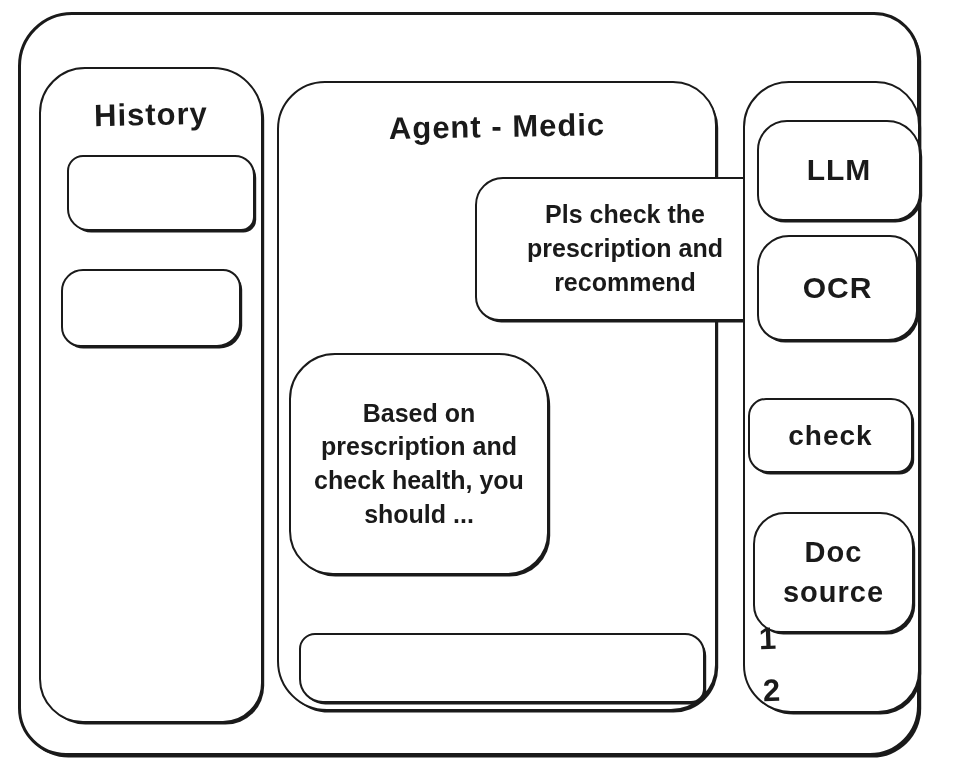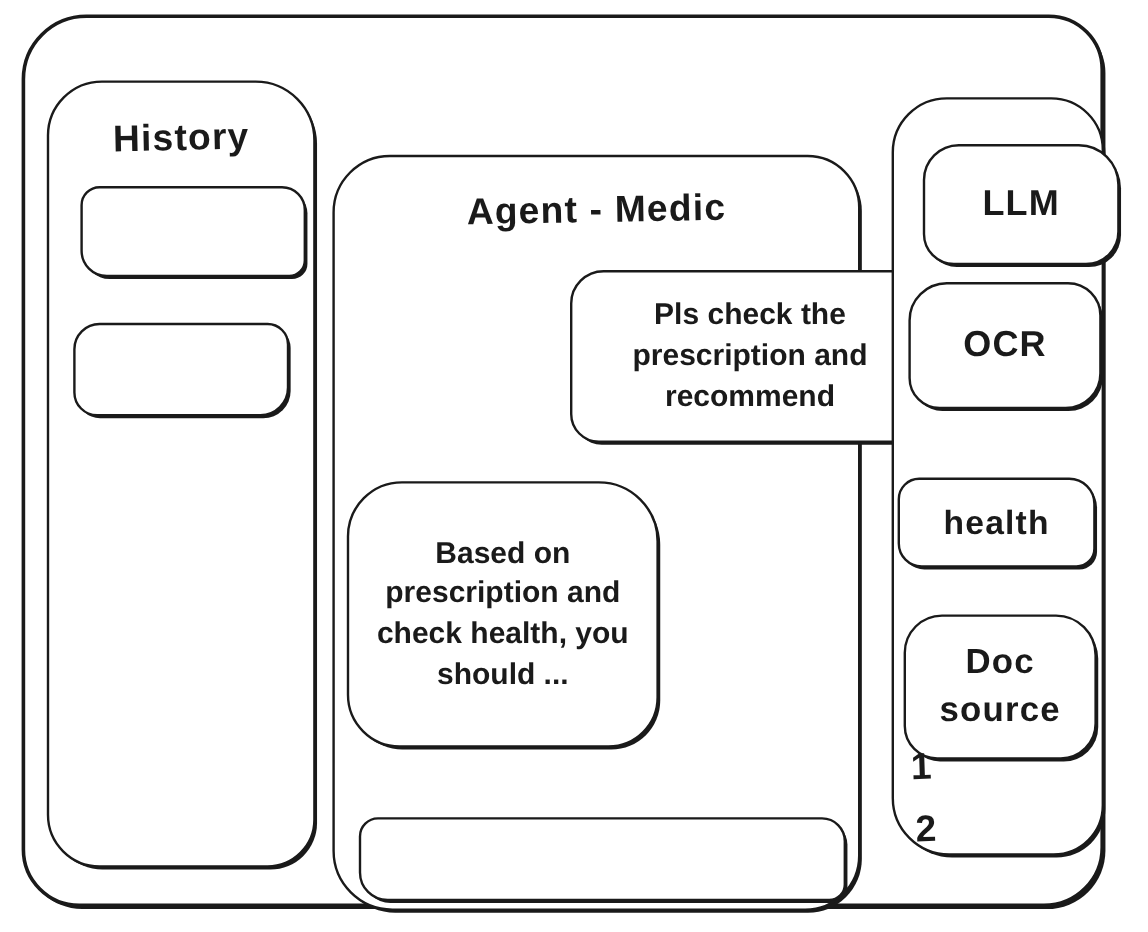--- a/index.html
+++ b/index.html
@@ -37,21 +37,20 @@
     font-size: 31px; font-weight: bold; letter-spacing: 1px;
     transform: rotate(-1.2deg);
   }
   .hist-item-1 { left: 26px; top: 86px;  width: 188px; height: 76px; border-radius: 16px 20px 14px 22px; cursor: pointer; }
   .hist-item-2 { left: 20px; top: 200px; width: 180px; height: 78px; border-radius: 22px 18px 24px 20px; cursor: pointer; }
 
   
   .panel-chat {
     left: 256px; top: 66px; width: 440px; height: 630px;
     border-radius: 48px 44px 46px 50px;
-    margin-top: 48px;
   }
   .title-chat {
     left: 0; top: 26px; width: 100%;
     text-align: center;
     font-size: 31px; font-weight: bold; letter-spacing: 1px;
     transform: rotate(-1deg);
   }
   .bubble {
     display: flex; align-items: center; justify-content: center;
     text-align: center;
@@ -78,21 +77,21 @@
     left: 722px; top: 66px; width: 177px; height: 632px;
     border-radius: 46px 44px 42px 48px;
   }
   .tool-btn {
     display: flex; align-items: center; justify-content: center;
     font-family: "Liberation Sans", sans-serif;
     font-size: 30px; font-weight: bold; letter-spacing: 1px;
     color: var(--ink); cursor: pointer;
     text-align: center; line-height: 1.35;
   }
-  .btn-llm    { left: 24px; top: 37px;  width: 164px; height: 101px;  border-radius: 30px 34px 28px 26px; }
+  .btn-llm    { left: 12px; top: 37px;  width: 164px; height: 101px;  border-radius: 30px 34px 28px 26px; }
   .btn-ocr    { left: 12px; top: 152px; width: 161px; height: 106px;  border-radius: 32px 28px 30px 26px; }
   .btn-params { left: 3px;  top: 315px; width: 165px; height: 75px;  border-radius: 18px 22px 16px 20px; font-size: 28px; }
   .btn-doc    { left: 8px;  top: 429px; width: 161px; height: 121px; border-radius: 32px 34px 30px 28px; font-size: 29px; padding: 4px 26px; }
   .doc-item {
     font-size: 31px; font-weight: bold; cursor: pointer;
     transform: rotate(-2deg);
   }
   .doc-item-1 { left: 14px; top: 538px; }
   .doc-item-2 { left: 18px; top: 590px; }
 </style>
@@ -111,20 +110,20 @@
     <main class="abs sketch panel-chat">
       <div class="abs title-chat">Agent - Medic</div>
       <div class="abs sketch bubble bubble-user">Pls check the prescription and recommend</div>
       <div class="abs sketch bubble bubble-agent">Based on prescription and check health, you should ...</div>
       <input type="text" class="abs sketch chat-input" placeholder="" style="">
     </main>
 
     <aside class="abs sketch panel-tools">
       <button class="abs sketch tool-btn btn-llm">LLM</button>
       <button class="abs sketch tool-btn btn-ocr">OCR</button>
-      <button class="abs sketch tool-btn btn-params">health</button>
+      <button class="abs sketch tool-btn btn-params">check</button>
       <button class="abs sketch tool-btn btn-doc">Doc source</button>
       <div class="abs doc-item doc-item-1">1</div>
       <div class="abs doc-item doc-item-2">2</div>
     </aside>
 
   </div>
 </div>
 
 </body></html>

